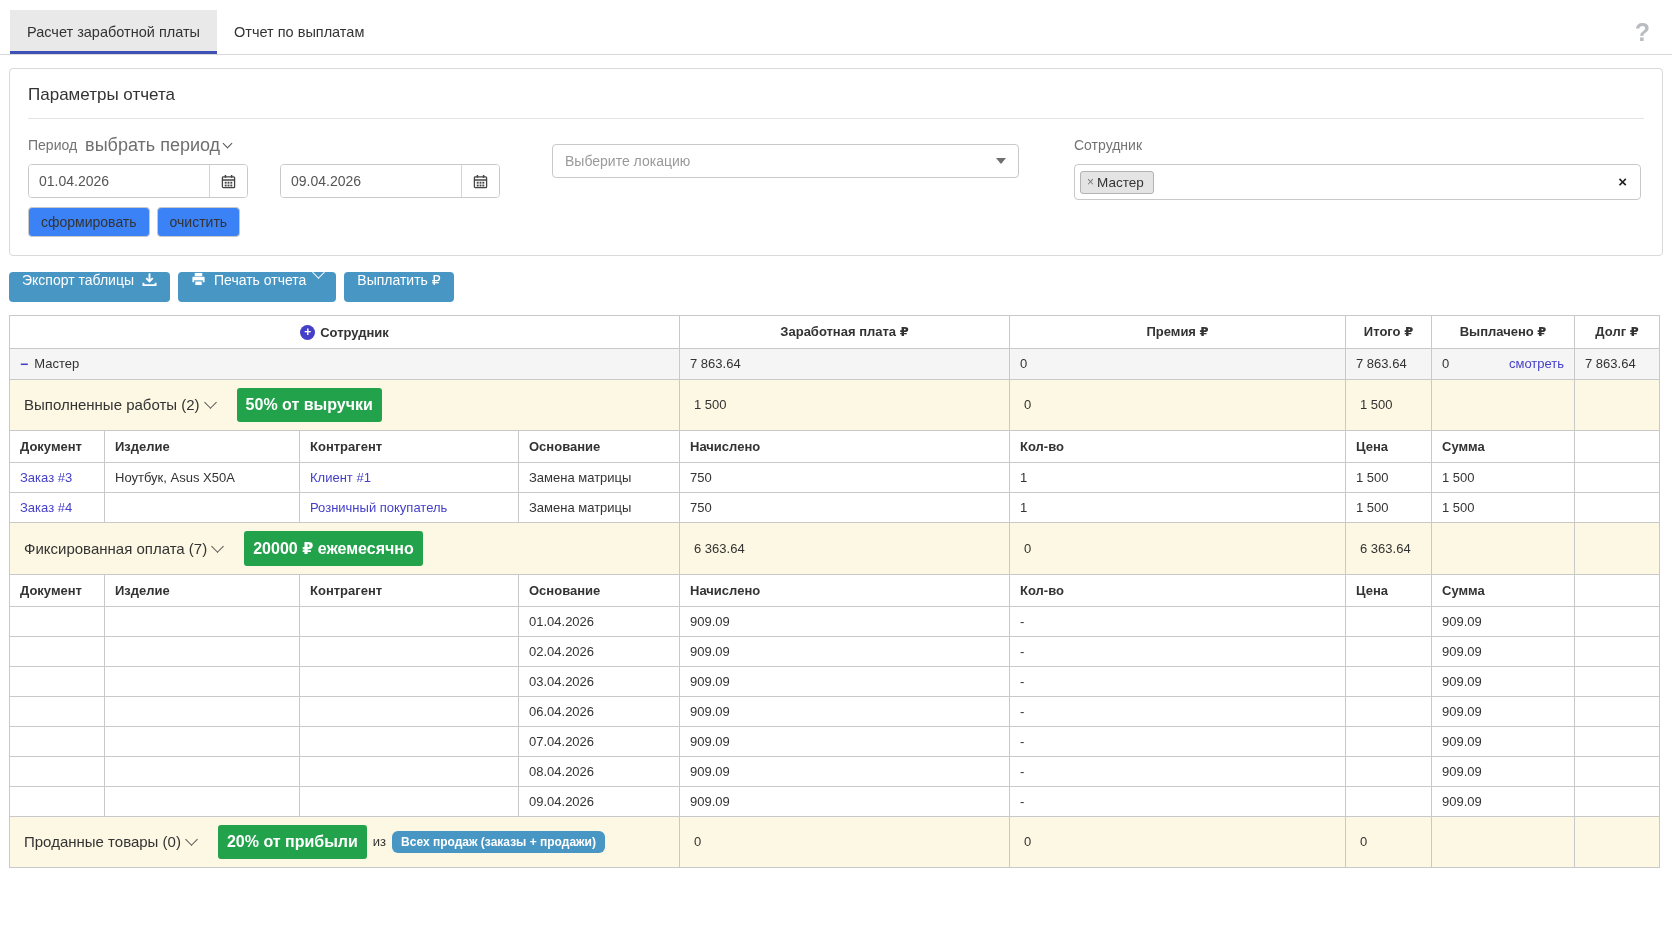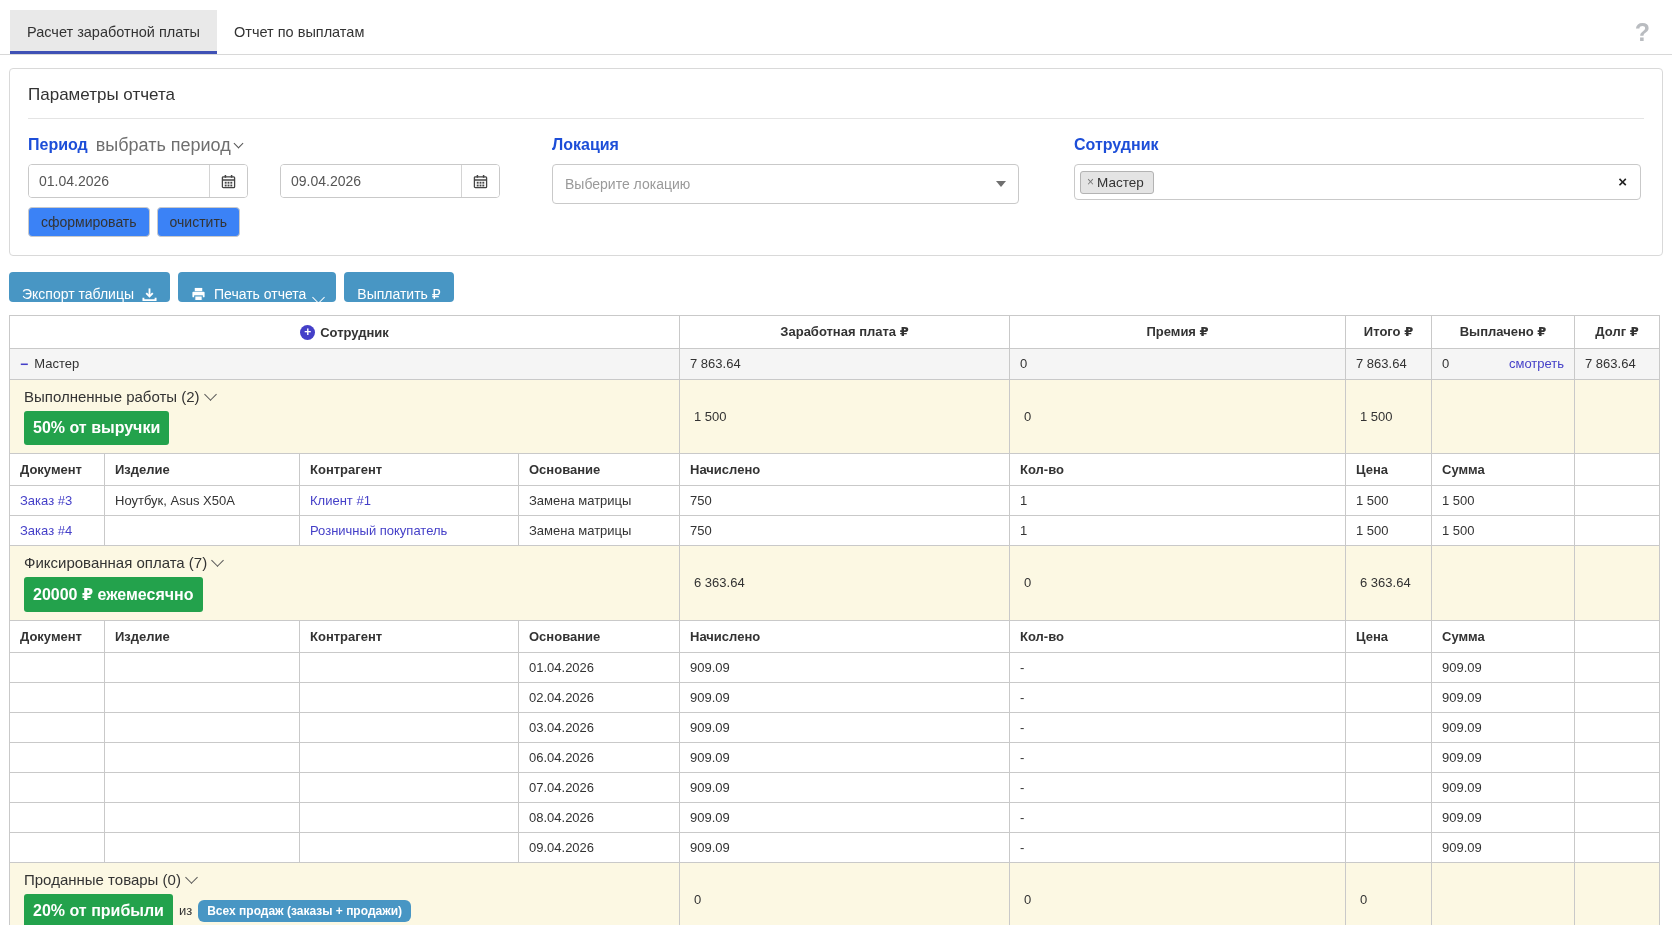--- a/index.html
+++ b/index.html
@@ -16,67 +16,67 @@
 
   
   .panel { margin: 13px 9px 0 9px; border: 1px solid #d9d9d9; border-radius: 4px;
     padding: 16px 18px 18px 18px; }
   .panel-title { font-size: 17px; font-weight: 400; color: #333; padding-bottom: 13px;
     border-bottom: 1px solid #e4e4e4; margin-bottom: 16px; }
   .filters { display: flex; align-items: flex-start; }
   .fg-period { width: 524px; flex: none; }
   .fg-location { width: 522px; flex: none; }
   .fg-employee { flex: 1; min-width: 0; }
-  .flabel { font-weight: bold; font-size: 16px; color: #1d4ed8; }
+  .flabel { font-weight: normal; font-size: 14px; color: #737373; }
   .flabel-row { display: flex; align-items: center; gap: 8px; height: 20px; }
   .period-selector { font-size: 18px; color: #6f6f6f; cursor: pointer; display: inline-flex;
     align-items: center; gap: 4px; }
   .date-row { display: flex; gap: 32px; margin-top: 9px; }
   .input-group { display: flex; width: 220px; height: 34px; border: 1px solid #c9c9c9;
     border-radius: 4px; overflow: hidden; background: #fff; }
   .input-group input { flex: 1; border: 0; outline: none; padding: 0 10px; font-size: 14px;
     color: #555; min-width: 0; font-family: inherit; }
   .addon { width: 38px; border-left: 1px solid #d4d4d4; display: flex; align-items: center;
     justify-content: center; cursor: pointer; color: #444; background: #fff; }
   .btn-row { display: flex; gap: 7px; margin-top: 9px; }
   .btn-light { background: #3b82f6; border: 1px solid #c9c9c9; border-radius: 4px;
     padding: 6px 12px; font-size: 14px; color: #333; cursor: pointer; font-family: inherit; }
-  .select { margin-top: 9px; width: 467px; height: 40px; border: 1px solid #c9c9c9;
+  .select { margin-top: 9px; width: 467px; height: 34px; border: 1px solid #c9c9c9;
     border-radius: 4px; display: flex; align-items: center; padding: 0 12px; cursor: pointer;
     position: relative; }
   .select .ph { color: #9a9a9a; font-size: 14px; flex: 1; }
   .caret { width: 0; height: 0; border-left: 5px solid transparent; border-right: 5px solid transparent;
     border-top: 6px solid #6f6f6f; }
   .multiselect { margin-top: 9px; width: 567px; max-width: 100%; height: 36px;
     border: 1px solid #c9c9c9; border-radius: 4px; display: flex; align-items: center;
     padding: 0 34px 0 5px; position: relative; }
   .tag { background: #e4e4e4; border: 1px solid #b3b3b3; border-radius: 3px; font-size: 13.5px;
     color: #333; padding: 3px 9px 3px 6px; display: inline-flex; align-items: center; gap: 3px; }
   .tag .rm { color: #777; font-size: 12px; cursor: pointer; line-height: 1; }
   .ms-clear { position: absolute; right: 13px; top: 9px; color: #222; font-weight: bold;
     font-size: 15px; cursor: pointer; line-height: 1; }
 
   
   .toolbar { display: flex; gap: 8px; margin: 16px 9px 0 9px; }
   .btn-blue { background: var(--accent, #4896c4); color: #fff; border: 0; border-radius: 4px;
-    font-size: 14px; padding: 0 13px; height: 30px; display: inline-flex; align-items: flex-end;
+    font-size: 14px; padding: 0 13px; height: 30px; display: inline-flex; align-items: flex-start;
     gap: 8px; cursor: pointer; font-family: inherit; }
   .btn-blue svg { display: block; }
 
   
   table { border-collapse: collapse; width: 1650px; margin: 13px 9px 0 9px; table-layout: fixed;
     font-size: 13px; }
   td, th { border: 1px solid #c9c9c9; padding: 7px 10px; vertical-align: middle; text-align: left;
     overflow: hidden; white-space: nowrap; }
   thead th { font-weight: bold; text-align: center; padding: 8px 6px; background: #fff; }
   tr.row-emp td { background: #f5f5f5; }
   tr.row-emp .emp-name { display: flex; align-items: center; gap: 6px; }
   .collapse-toggle { color: var(--link, #443fc8); font-weight: bold; cursor: pointer; font-size: 14px; }
   tr.row-section td { background: var(--section-bg, #fcf8e3); padding: 8px 14px; }
-  .section-head { display: flex; flex-direction: column; gap: 6px; }
+  .section-head { display: flex; flex-direction: row; gap: 22px; }
   .section-title { font-size: 15px; color: #333; cursor: pointer; display: inline-flex;
     align-items: center; gap: 6px; width: max-content; }
   .chev { width: 9px; height: 9px; border-right: 1.5px solid #555; border-bottom: 1.5px solid #555;
     transform: rotate(45deg); margin-top: -4px; }
   .badge-line { display: flex; align-items: center; gap: 6px; }
   .badge-green { background: var(--green, #23a24c); color: #fff; font-weight: bold; font-size: 16px;
     padding: 8px 9px; border-radius: 3px; }
   .badge-blue { background: var(--accent, #4896c4); color: #fff; font-weight: bold; font-size: 12px;
     padding: 4px 9px; border-radius: 6px; }
   .conj { font-size: 13px; color: #333; }
@@ -145,23 +145,20 @@
           </span>
         </div>
       </div>
       <div class="btn-row">
         <button class="btn-light">сформировать</button>
         <button class="btn-light">очистить</button>
       </div>
     </div>
 
     <div class="fg-location">
-      <div class="flabel-row">
-        <span class="flabel">Локация</span>
-      </div>
       <div class="select">
         <span class="ph">Выберите локацию</span>
         <span class="caret"></span>
       </div>
     </div>
 
     <div class="fg-employee">
       <div class="flabel-row">
         <span class="flabel">Сотрудник</span>
       </div>

